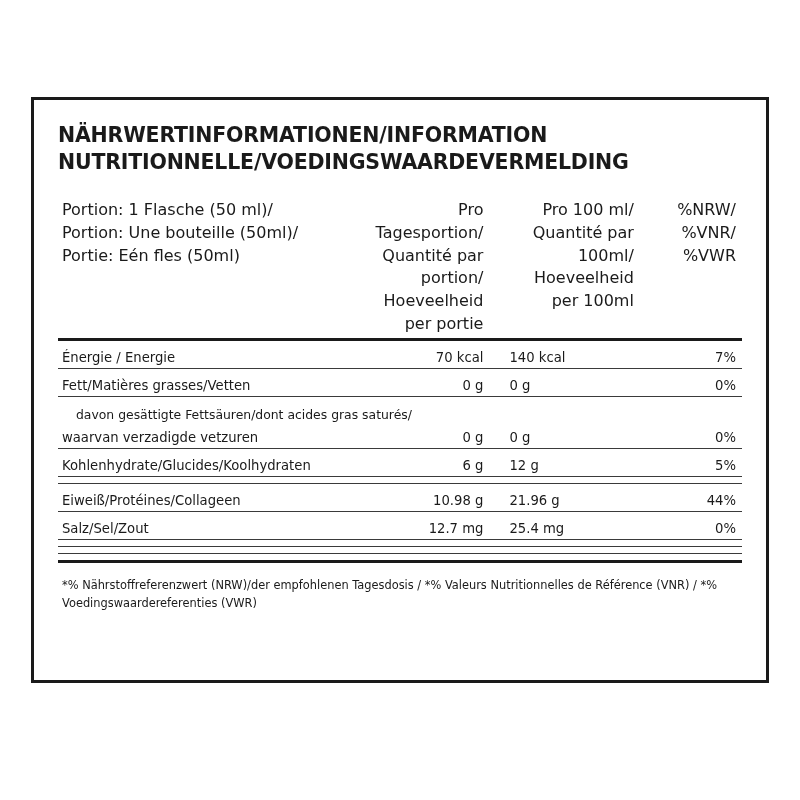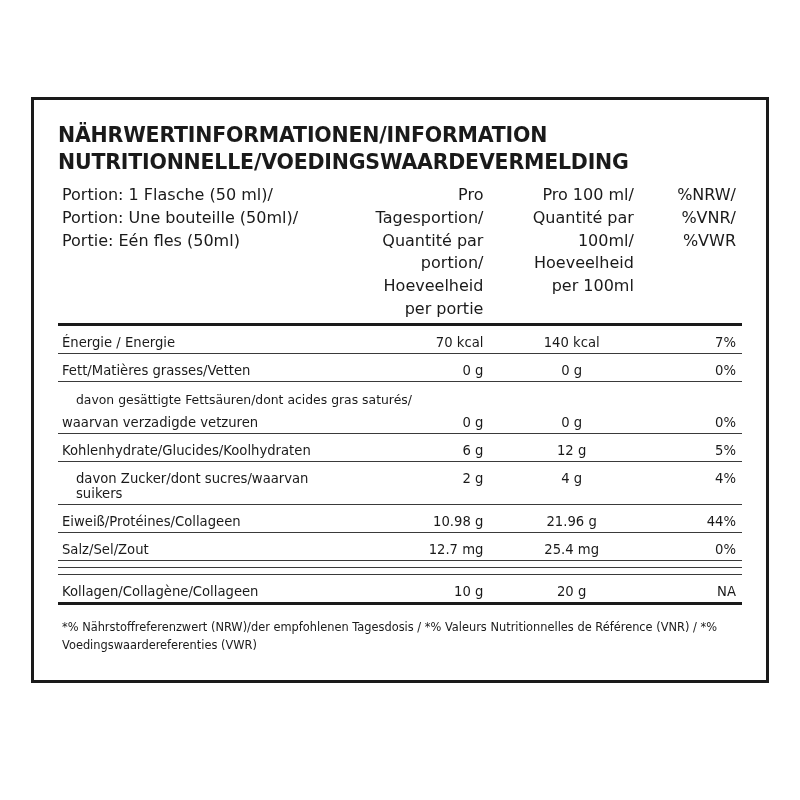--- a/index.html
+++ b/index.html
@@ -25,39 +25,39 @@
   .inner {
     padding: 22px 24px 0 24px;
   }
 
   .panel-title {
     font-size: 20.5px;
     font-weight: bold;
     color: #1a1a1a;
     letter-spacing: -0.2px;
     line-height: 1.32;
-    margin: 0 0 5px 0;
+    margin: 0 0 20px 0;
   }
 
   table.nutrition {
     width: 100%;
     border-collapse: collapse;
     font-size: 13.2px;
     color: #1a1a1a;
   }
 
   table.nutrition td {
     padding: 3px 0 3px 0;
     vertical-align: top;
   }
 
   
   .c-name   { width: 44%; text-align: left; padding-left: 4px !important; }
   .c-per    { width: 22%; text-align: right; padding-right: 26px !important; }
-  .c-100    { width: 22%; text-align: center; padding-right: 26px !important; }
+  .c-100    { width: 22%; text-align: left; padding-right: 26px !important; }
   .c-nrw    { width: 12%; text-align: right; padding-right: 6px !important; margin-top: 19px; }
 
   
   .head-row td {
     padding-top: 2px;
     padding-bottom: 6px;
     font-size: 16px;
     line-height: 1.42;
     vertical-align: top;
   }
@@ -171,26 +171,20 @@
         <tr>
           <td class="c-name">Kohlenhydrate/Glucides/Koolhydraten</td>
           <td class="c-per">6 g</td>
           <td class="c-100">12 g</td>
           <td class="c-nrw">5%</td>
         </tr>
         <tr class="rule-thin">
             <td colspan="4"></td>
           </tr>
 
-        <tr>
-          <td class="c-name indent1">davon Zucker/dont sucres/waarvan suikers</td>
-          <td class="c-per">2 g</td>
-          <td class="c-100">4 g</td>
-          <td class="c-nrw">4%</td>
-        </tr>
         <tr class="rule-thin">
             <td colspan="4"></td>
           </tr>
 
         <tr>
           <td class="c-name">Eiweiß/Protéines/Collageen</td>
           <td class="c-per">10.98 g</td>
           <td class="c-100">21.96 g</td>
           <td class="c-nrw">44%</td>
         </tr>
@@ -209,26 +203,20 @@
           </tr>
 
         <tr class="rule-thin">
             <td colspan="4"></td>
           </tr>
 
         <tr class="rule-thin">
             <td colspan="4"></td>
           </tr>
 
-        <tr>
-          <td class="c-name">Kollagen/Collagène/Collageen</td>
-          <td class="c-per">10 g</td>
-          <td class="c-100">20 g</td>
-          <td class="c-nrw">NA</td>
-        </tr>
         <tr class="rule-thick">
             <td colspan="4"></td>
           </tr>
 
       </tbody>
     </table>
 
     <div class="footnote">*% Nährstoffreferenzwert (NRW)/der empfohlenen Tagesdosis / *% Valeurs Nutritionnelles de Référence (VNR) / *% Voedingswaardereferenties (VWR)</div>
 
   </div>

